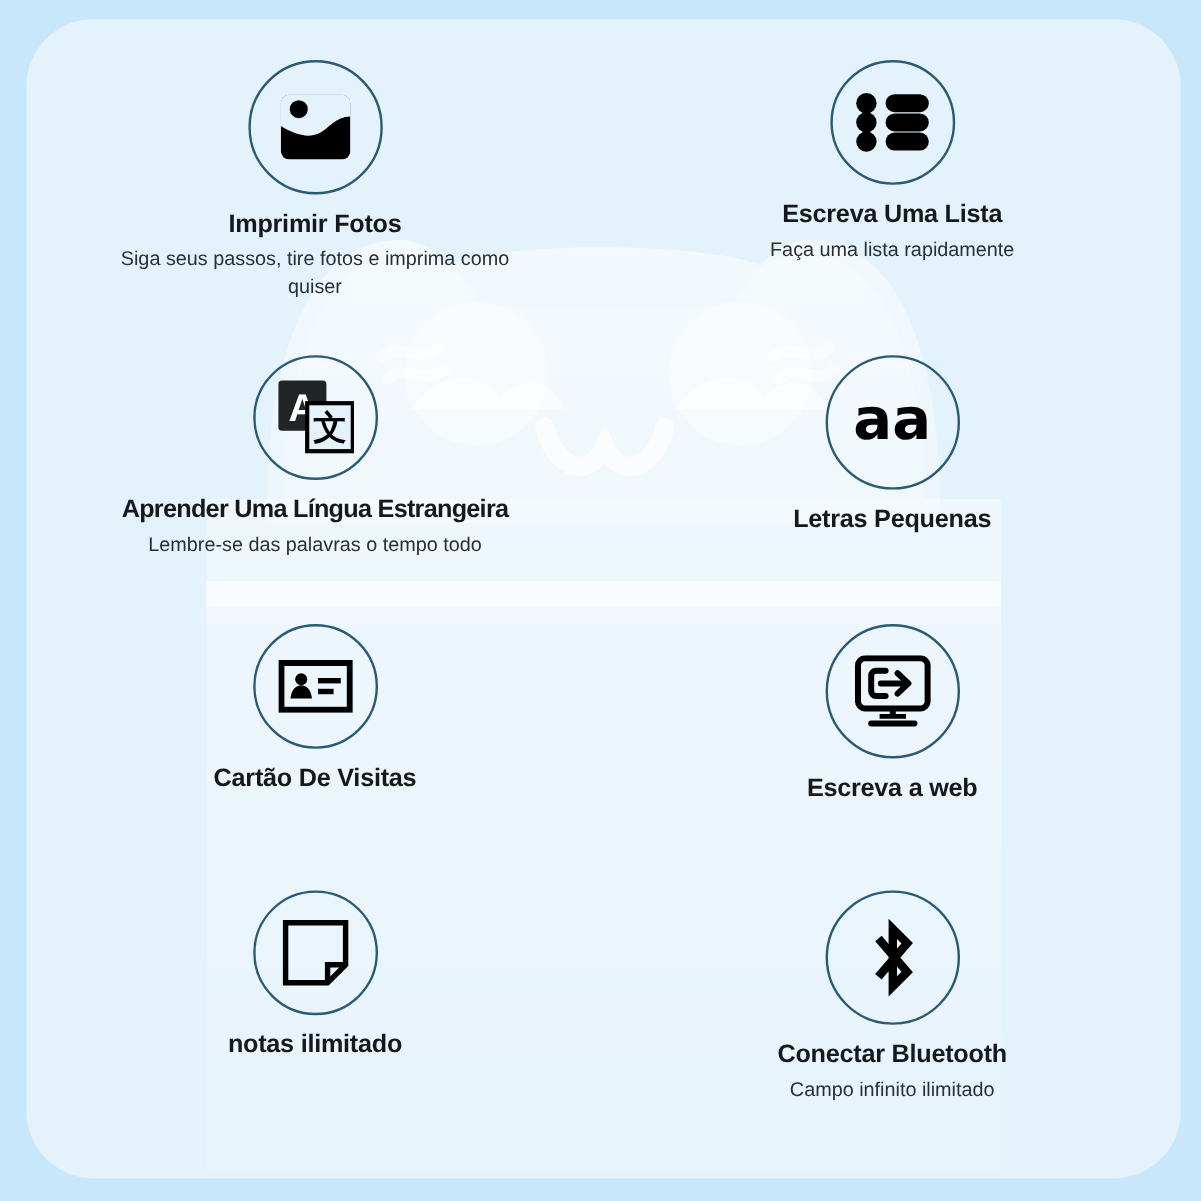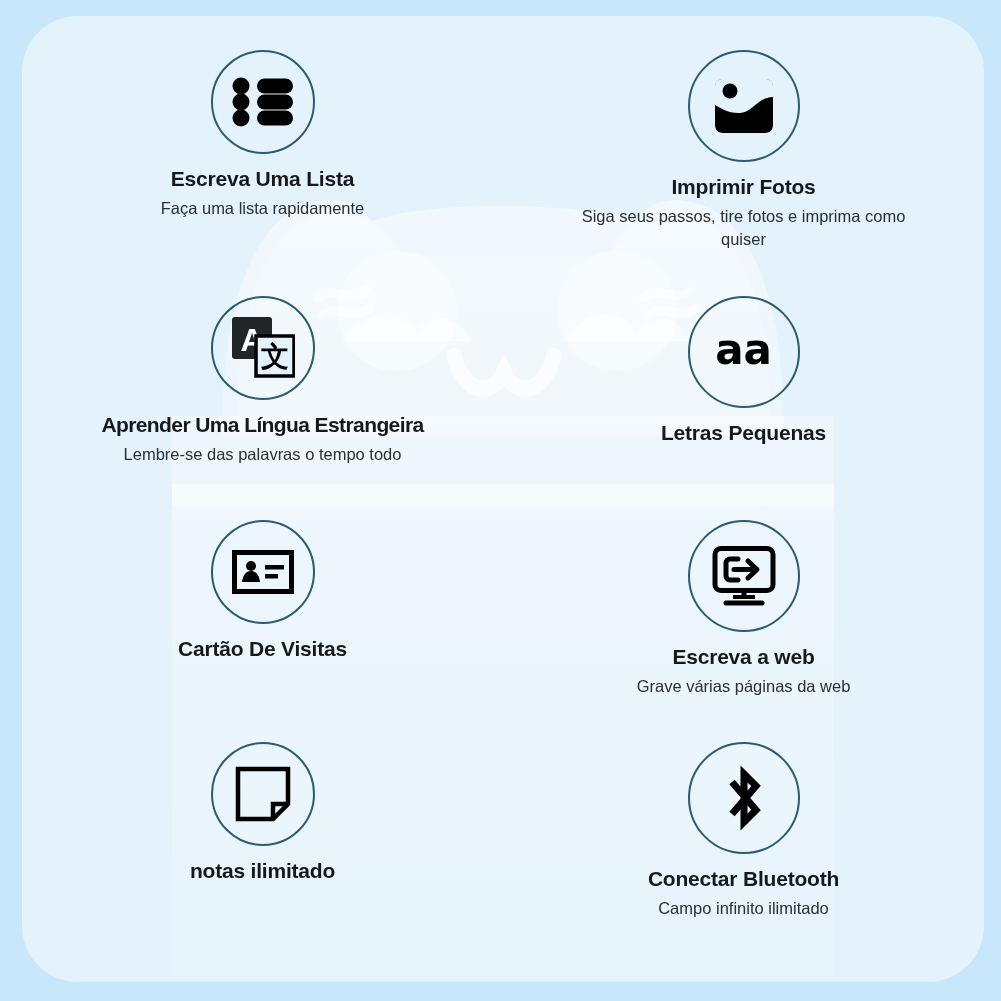--- a/index.html
+++ b/index.html
@@ -94,21 +94,21 @@
     line-height: 1.38;
     max-width: 330px;
   }
   
   .r1 { padding-top: 0px; }
   .r2 { padding-top: 14px; }
   .r3 { padding-top: 16px; }
   .r4 { padding-top: 16px; }
   .glyph-aa {
     font-family: "DejaVu Sans", sans-serif;
-    font-size: 42px;
+    font-size: 48px;
     font-weight: bold;
     color: #000;
     line-height: 1;
     letter-spacing: 0px;
     transform: translateY(-2px);
   }
 </style>
 </head>
 <body>
 
@@ -155,54 +155,54 @@
         <path d="M626 300 C642 286 658 306 674 292"></path>
       </g>
 
       <g>
         <path d="M432 340 C442 378 470 382 482 356 C494 382 522 378 532 340" fill="none" stroke="#ffffff" stroke-width="16" stroke-linecap="round" opacity="0.62"></path>
       </g>
     </svg>
 
     <div id="grid">
 
-      <div class="cell r1">
-        <div class="icon-circle">
-          <svg width="62" height="50" viewBox="0 0 62 50">
-            <circle cx="9" cy="9" r="8.5" fill="#000"></circle>
-            <circle cx="9" cy="25" r="8.5" fill="#000"></circle>
-            <circle cx="9" cy="41" r="8.5" fill="#000"></circle>
-            <rect x="25" y="1.5" width="36" height="15" rx="7.5" fill="#000"></rect>
-            <rect x="25" y="17.5" width="36" height="15" rx="7.5" fill="#000"></rect>
-            <rect x="25" y="33.5" width="36" height="15" rx="7.5" fill="#000"></rect>
-          </svg>
-        </div>
-        <div class="feat-title">Escreva Uma Lista</div>
-        <div class="feat-sub">Faça uma lista rapidamente</div>
-      </div>
-
       <div class="cell r1 big">
         <div class="icon-circle">
           <svg width="62" height="62" viewBox="0 0 62 62">
             <defs>
               <clipPath id="photoClip">
                 <rect x="2" y="4" width="58" height="54" rx="7"></rect>
               </clipPath>
             </defs>
             <g clip-path="url(#photoClip)">
               <rect x="2" y="4" width="58" height="54" rx="7" fill="#000"></rect>
               <path d="M2 4 H60 V22 C48 22 42 32 34 36 C24 41 12 36 2 30 Z" fill="#e4f2fb"></path>
               <circle cx="17" cy="16" r="7.5" fill="#000"></circle>
             </g>
           </svg>
         </div>
         <div class="feat-title">Imprimir Fotos</div>
         <div class="feat-sub">Siga seus passos, tire fotos e imprima como quiser</div>
       </div>
 
+      <div class="cell r1">
+        <div class="icon-circle">
+          <svg width="62" height="50" viewBox="0 0 62 50">
+            <circle cx="9" cy="9" r="8.5" fill="#000"></circle>
+            <circle cx="9" cy="25" r="8.5" fill="#000"></circle>
+            <circle cx="9" cy="41" r="8.5" fill="#000"></circle>
+            <rect x="25" y="1.5" width="36" height="15" rx="7.5" fill="#000"></rect>
+            <rect x="25" y="17.5" width="36" height="15" rx="7.5" fill="#000"></rect>
+            <rect x="25" y="33.5" width="36" height="15" rx="7.5" fill="#000"></rect>
+          </svg>
+        </div>
+        <div class="feat-title">Escreva Uma Lista</div>
+        <div class="feat-sub">Faça uma lista rapidamente</div>
+      </div>
+
       <div class="cell r2">
         <div class="icon-circle">
           <svg width="64" height="64" viewBox="0 0 64 64">
             <rect x="1" y="1" width="40" height="42" rx="3" fill="#202528"></rect>
             <text x="21" y="35" text-anchor="middle" font-family="'Liberation Sans', sans-serif" font-size="32" font-weight="bold" fill="#ffffff">A</text>
             <rect x="25" y="20" width="38" height="40" fill="#e4f2fb" stroke="#000" stroke-width="3.5"></rect>
             <text x="44" y="50" text-anchor="middle" font-family="'DejaVu Sans', sans-serif" font-size="28" font-weight="bold" fill="#000">文</text>
           </svg>
         </div>
         <div class="feat-title narrow">Aprender Uma Língua Estrangeira</div>
@@ -235,21 +235,20 @@
             <rect x="3" y="2.5" width="58" height="42" rx="6" fill="none" stroke="#000" stroke-width="5"></rect>
             <path d="M26 13 H18 a4 4 0 0 0 -4 4 v13 a4 4 0 0 0 4 4 h8" fill="none" stroke="#000" stroke-width="5" stroke-linecap="round"></path>
             <line x1="22" y1="23.5" x2="44" y2="23.5" stroke="#000" stroke-width="5" stroke-linecap="round"></line>
             <path d="M36 15 L45 23.5 L36 32" fill="none" stroke="#000" stroke-width="5" stroke-linecap="round" stroke-linejoin="round"></path>
             <line x1="32" y1="45" x2="32" y2="50" stroke="#000" stroke-width="5"></line>
             <line x1="21" y1="51" x2="43" y2="51" stroke="#000" stroke-width="4"></line>
             <line x1="14" y1="57" x2="50" y2="57" stroke="#000" stroke-width="5" stroke-linecap="round"></line>
           </svg>
         </div>
         <div class="feat-title">Escreva a web</div>
-        <div class="feat-sub">Grave várias páginas da web</div>
       </div>
 
       <div class="cell r4">
         <div class="icon-circle">
           <svg width="56" height="56" viewBox="0 0 56 56">
             <path d="M3 3 H53 V38 L38 53 H3 Z" fill="none" stroke="#000" stroke-width="4.5" stroke-linejoin="miter"></path>
             <path d="M53 38 H38 V53" fill="none" stroke="#000" stroke-width="4.5"></path>
           </svg>
         </div>
         <div class="feat-title">notas ilimitado</div>

